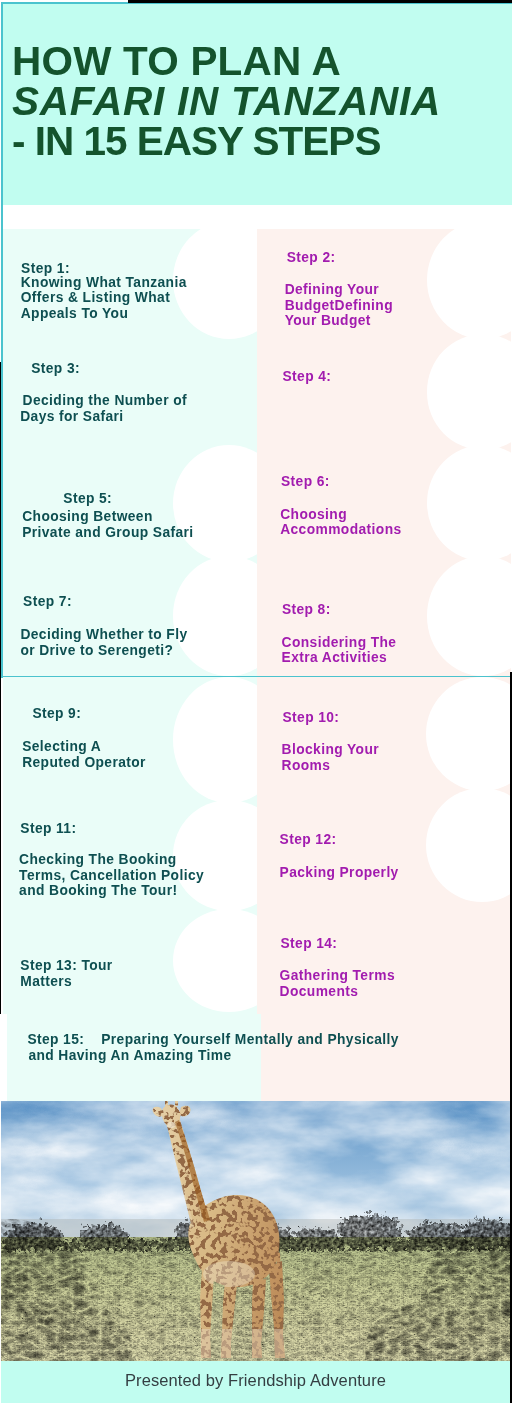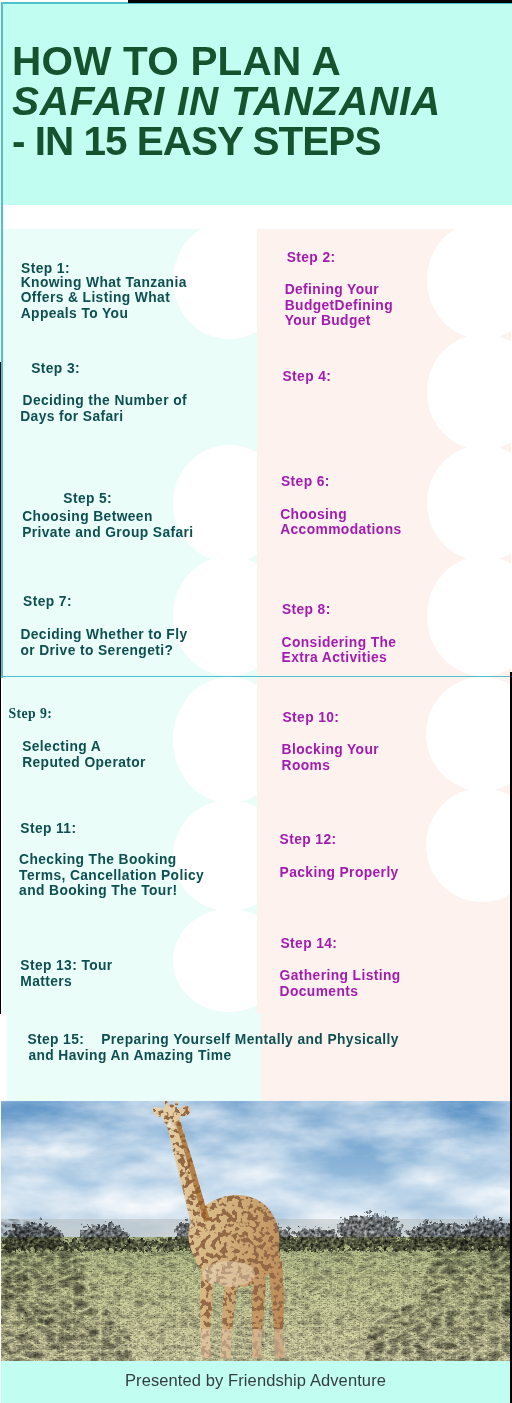--- a/index.html
+++ b/index.html
@@ -125,21 +125,21 @@
     <div class="colL">
       <div class="blob" style="top:-0.1px;height:125.8px;"></div>
       <div class="blob" style="top:122.6px;height:111.8px;"></div>
       <div class="blob" style="top:231.6px;height:103.8px;"></div>
     </div>
     <div class="colR">
       <div class="blob" style="top:0px;height:113.8px;"></div>
       <div class="blob" style="top:111px;height:114px;"></div>
     </div>
 
-    <div class="lbl teal" style="left:5px;top:29.6px;font-family:Liberation Serif, serif;">Step 9:</div>
+    <div class="lbl teal" style="left:29px;top:29.6px;">Step 9:</div>
     <div class="bdy teal" style="left:18.8px;top:62.0px;">
       <span class="tl">Selecting A</span>
       <span class="tl">Reputed Operator</span>
     </div>
 
     <div class="lbl teal" style="left:16.9px;top:144.9px;">Step 11:</div>
     <div class="bdy teal" style="left:15.7px;top:175.1px;">
       <span class="tl">Checking The Booking</span>
       <span class="tl">Terms, Cancellation Policy</span>
       <span class="tl">and Booking The Tour!</span>
@@ -156,21 +156,21 @@
       <span class="tl">Rooms</span>
     </div>
 
     <div class="lbl org" style="left:276.2px;top:155.6px;">Step 12:</div>
     <div class="bdy org" style="left:276.2px;top:187.6px;">
       <span class="tl">Packing Properly</span>
     </div>
 
     <div class="lbl org" style="left:277.1px;top:259.5px;">Step 14:</div>
     <div class="bdy org" style="left:276.2px;top:291.2px;">
-      <span class="tl">Gathering Listing</span>
+      <span class="tl">Gathering Terms</span>
       <span class="tl">Documents</span>
     </div>
   </div>
 
   <div class="band" style="top:1014px;height:87px;left:7px;width:512px;">
     <div class="colL"></div>
     <div class="colR"></div>
     <div class="bdy teal" style="left:20.4px;top:17.5px;line-height:16.3px;">
       <span class="tl">Step 15:&nbsp;&nbsp;&nbsp; Preparing Yourself Mentally and Physically</span>
       <span class="tl" style="margin-left:1px;display:block;">and Having An Amazing Time</span>

